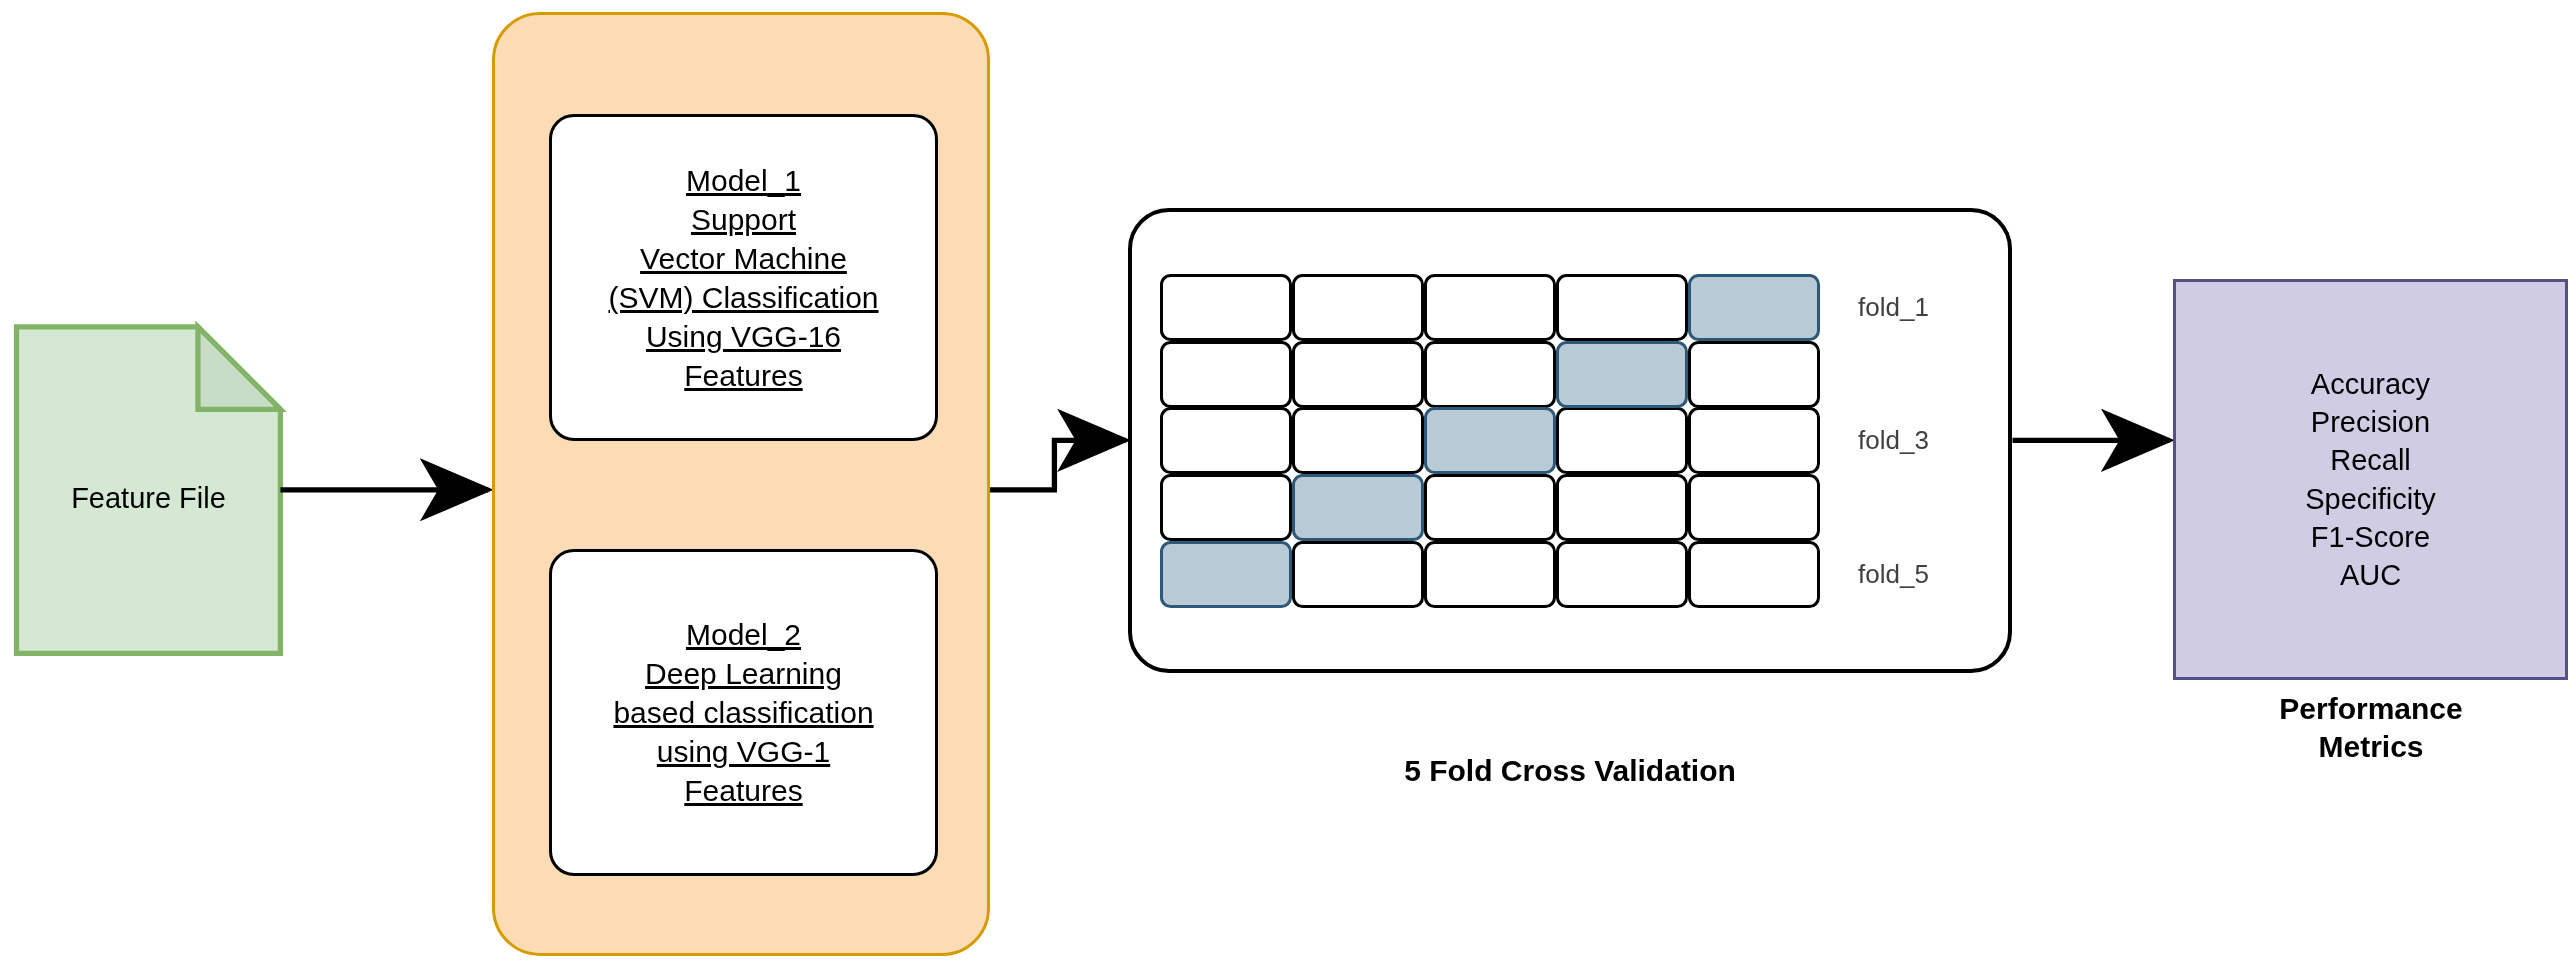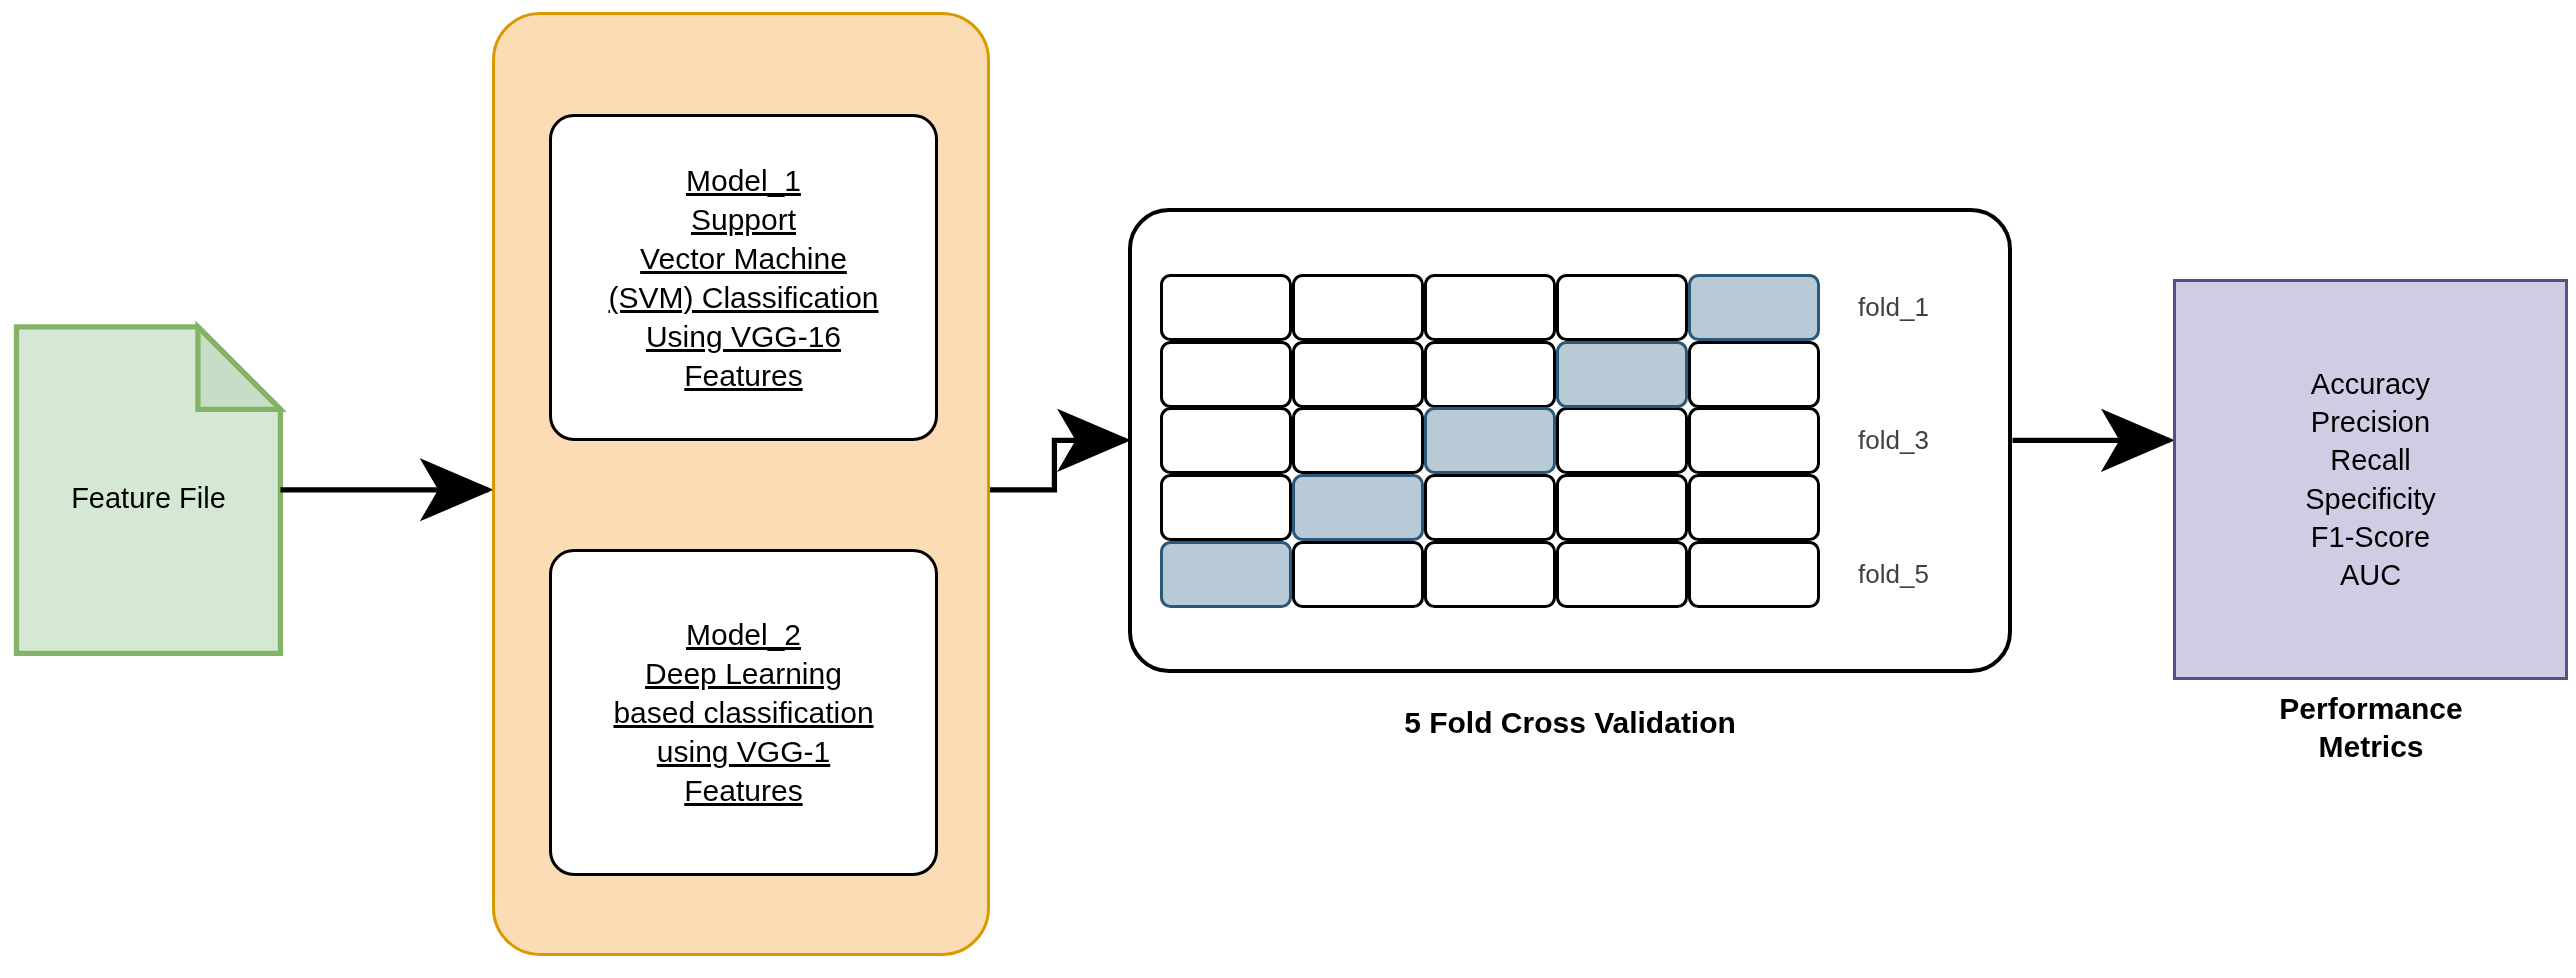--- a/index.html
+++ b/index.html
@@ -141,21 +141,21 @@
     height: 67px;
     display: flex;
     align-items: center;
     justify-content: flex-start;
     font-size: 26px;
     color: #404040;
   }
   .cv-caption {
     position: absolute;
     left: 1128px;
-    top: 706px;
+    top: 754px;
     width: 884px;
     text-align: center;
     font-size: 30px;
     font-weight: bold;
     color: #000000;
   }
 
   
   .metrics-box {
     position: absolute;

